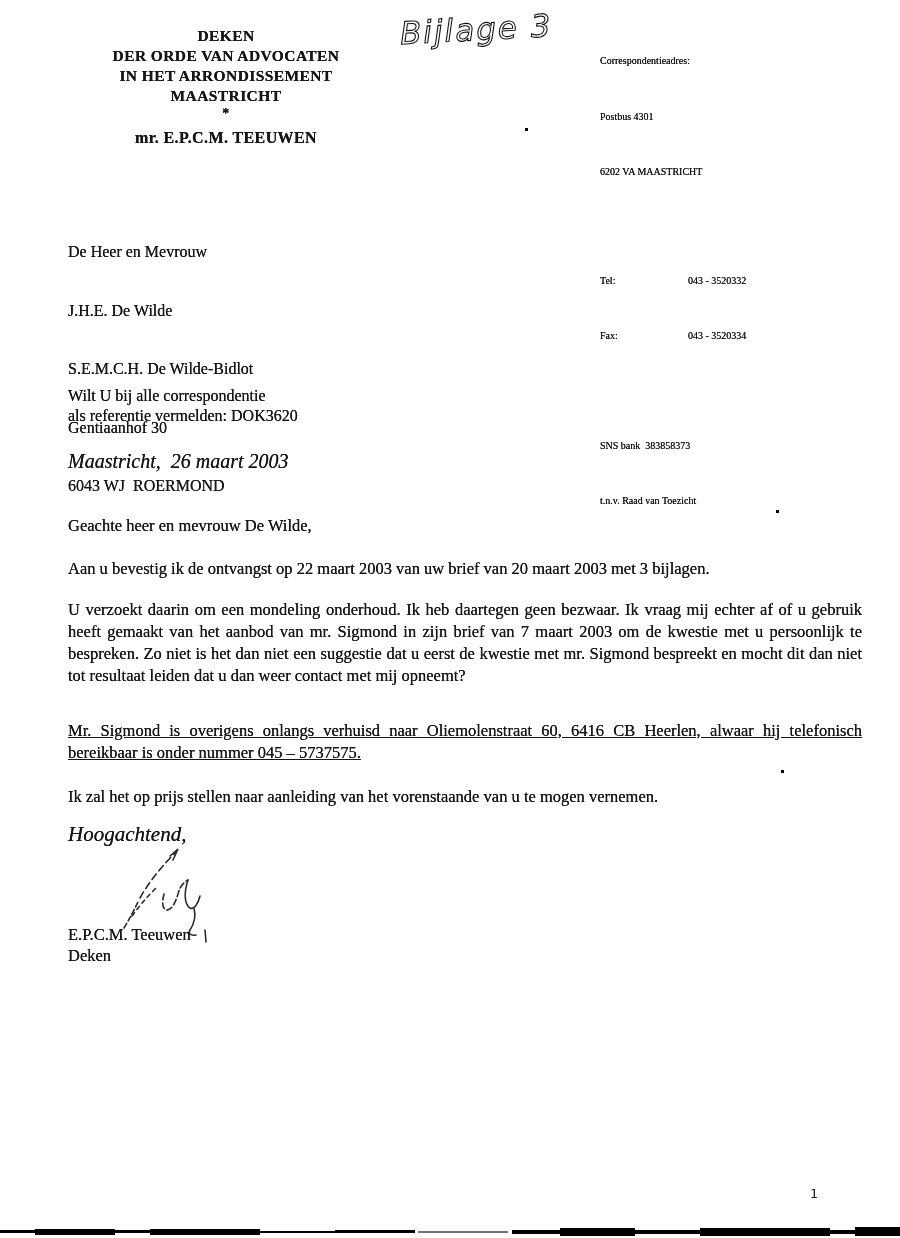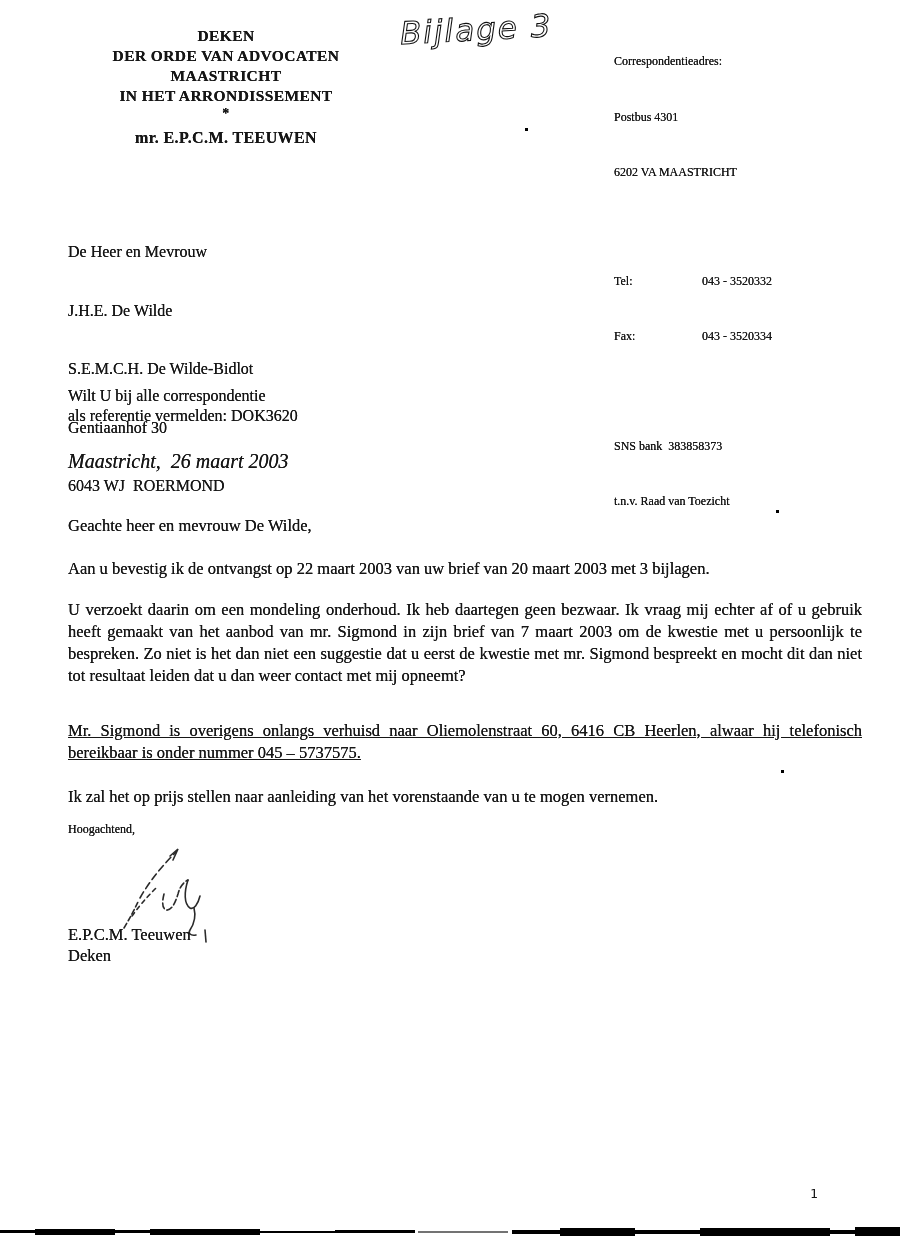--- a/index.html
+++ b/index.html
@@ -24,22 +24,22 @@
     letter-spacing: 0.4px;
   }
   .sender-block .star { line-height: 16px; font-size: 14px; }
   .sender-block .sender-name { margin-top: 6px; font-size: 16px; }
 
   
   .annotation-svg { left: 390px; top: 0px; }
 
   
   .corr-block {
-    left: 614px; top: 15px; width: 265px;
-    font-size: 12px;
+    left: 600px; top: 15px; width: 265px;
+    font-size: 10px;
     line-height: 18.5px;
     white-space: pre;
   }
   .corr-block .gap-lg { height: 16px; }
   .corr-block .gap-xl { height: 17px; }
   .corr-row { display: flex; gap: 40px; }
   .corr-row .lbl { width: 48px; }
 
   
   .recipient-block {
@@ -56,21 +56,21 @@
   .date-line { left: 68px; top: 450px; font-size: 20px; white-space: pre; font-style: italic; }
 
   
   .salutation { left: 68px; top: 516px; font-size: 16.5px; text-align: right; }
   .para { left: 68px; width: 794px; font-size: 16.5px; line-height: 22px; }
   .para.justify { text-align: justify; }
   .p1 { top: 558px; }
   .p2 { top: 599px; }
   .p3 { top: 720px; text-decoration: underline; }
   .p4 { top: 786px; }
-  .closing { left: 68px; top: 822px; font-size: 12px; }
+  .closing { left: 68px; top: 822px; font-size: 21px; font-style: italic; }
 
   
   .signature-svg { left: 112px; top: 842px; }
   .sig-block { left: 68px; top: 925px; font-size: 16.5px; line-height: 20.5px; }
 
   
   .page-number {
     left: 810px; top: 1186px;
     font-family: "DejaVu Sans Mono", monospace;
     font-size: 13px;
@@ -80,22 +80,22 @@
   .speck { position: absolute; background: #000; width: 3px; height: 3px; }
   .scan-edge { position: absolute; left: 0; top: 1226px; width: 900px; height: 12px; }
   .scan-edge .seg { position: absolute; background: #000; }
 </style>
 </head>
 <body>
 
 <div class="abs sender-block scan-text">
   <div>DEKEN</div>
   <div>DER ORDE VAN ADVOCATEN</div>
+  <div>IN HET ARRONDISSEMENT</div>
   <div>MAASTRICHT</div>
-  <div>IN HET ARRONDISSEMENT</div>
   <div class="star">*</div>
   <div class="sender-name">mr. E.P.C.M. TEEUWEN</div>
 </div>
 
 <svg class="abs annotation-svg" width="180" height="58" viewBox="0 0 180 58">
   <g transform="rotate(-3 90 30)">
     <text x="10" y="40" font-family="DejaVu Sans, sans-serif" font-style="italic" font-size="31" fill="none" stroke="#111" stroke-width="1.1" letter-spacing="2">Bijlage 3</text>
   </g>
 </svg>
 

